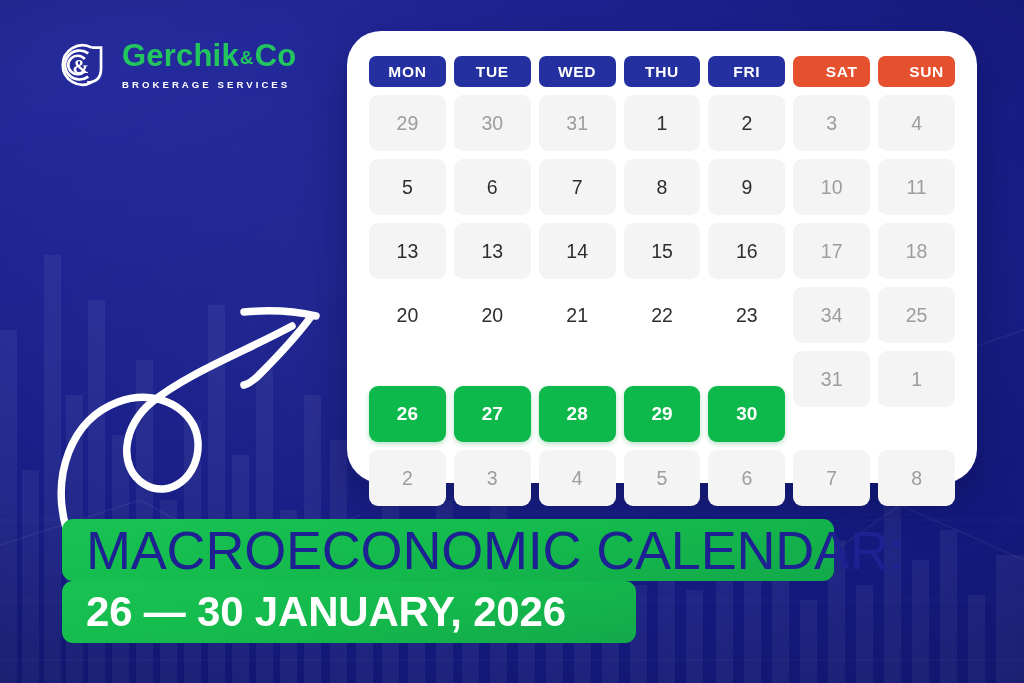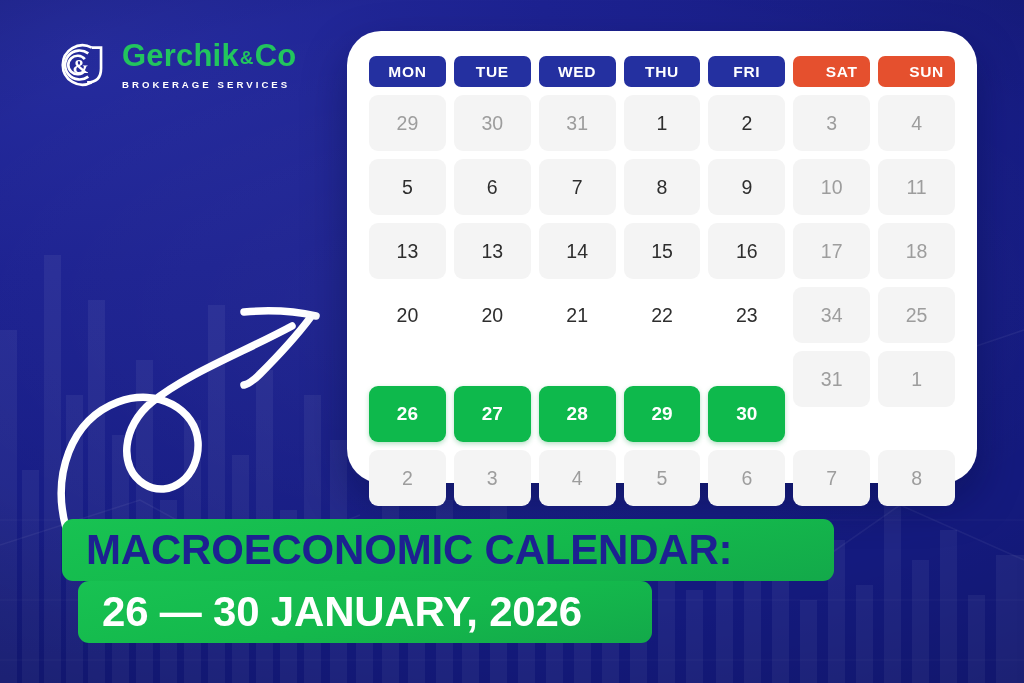--- a/index.html
+++ b/index.html
@@ -72,23 +72,23 @@
   }
 
   
   .banner{
     position:absolute;
     background:linear-gradient(170deg,#18c252 0%,#14b94c 55%,#13a94a 100%);
     border-radius:11px;
     display:flex;align-items:center;
   }
   .banner-1{left:62px;top:519px;width:748px;height:62px;padding-left:24px;}
-  .banner-2{left:62px;top:581px;width:550px;height:62px;padding-left:24px;margin-left:16px;}
+  .banner-2{left:62px;top:581px;width:550px;height:62px;padding-left:24px;}
   .t-line1{
-    color:#1d2191;font-size:42px;font-weight:700;letter-spacing:-.2px;
+    color:#1d2191;font-size:54px;font-weight:400;letter-spacing:-.2px;
     line-height:1;white-space:nowrap;
   }
   .t-line2{
     color:#fff;font-size:42px;font-weight:700;letter-spacing:-.2px;
     line-height:1;white-space:nowrap;
   }
 </style>
 </head>
 <body>
 

